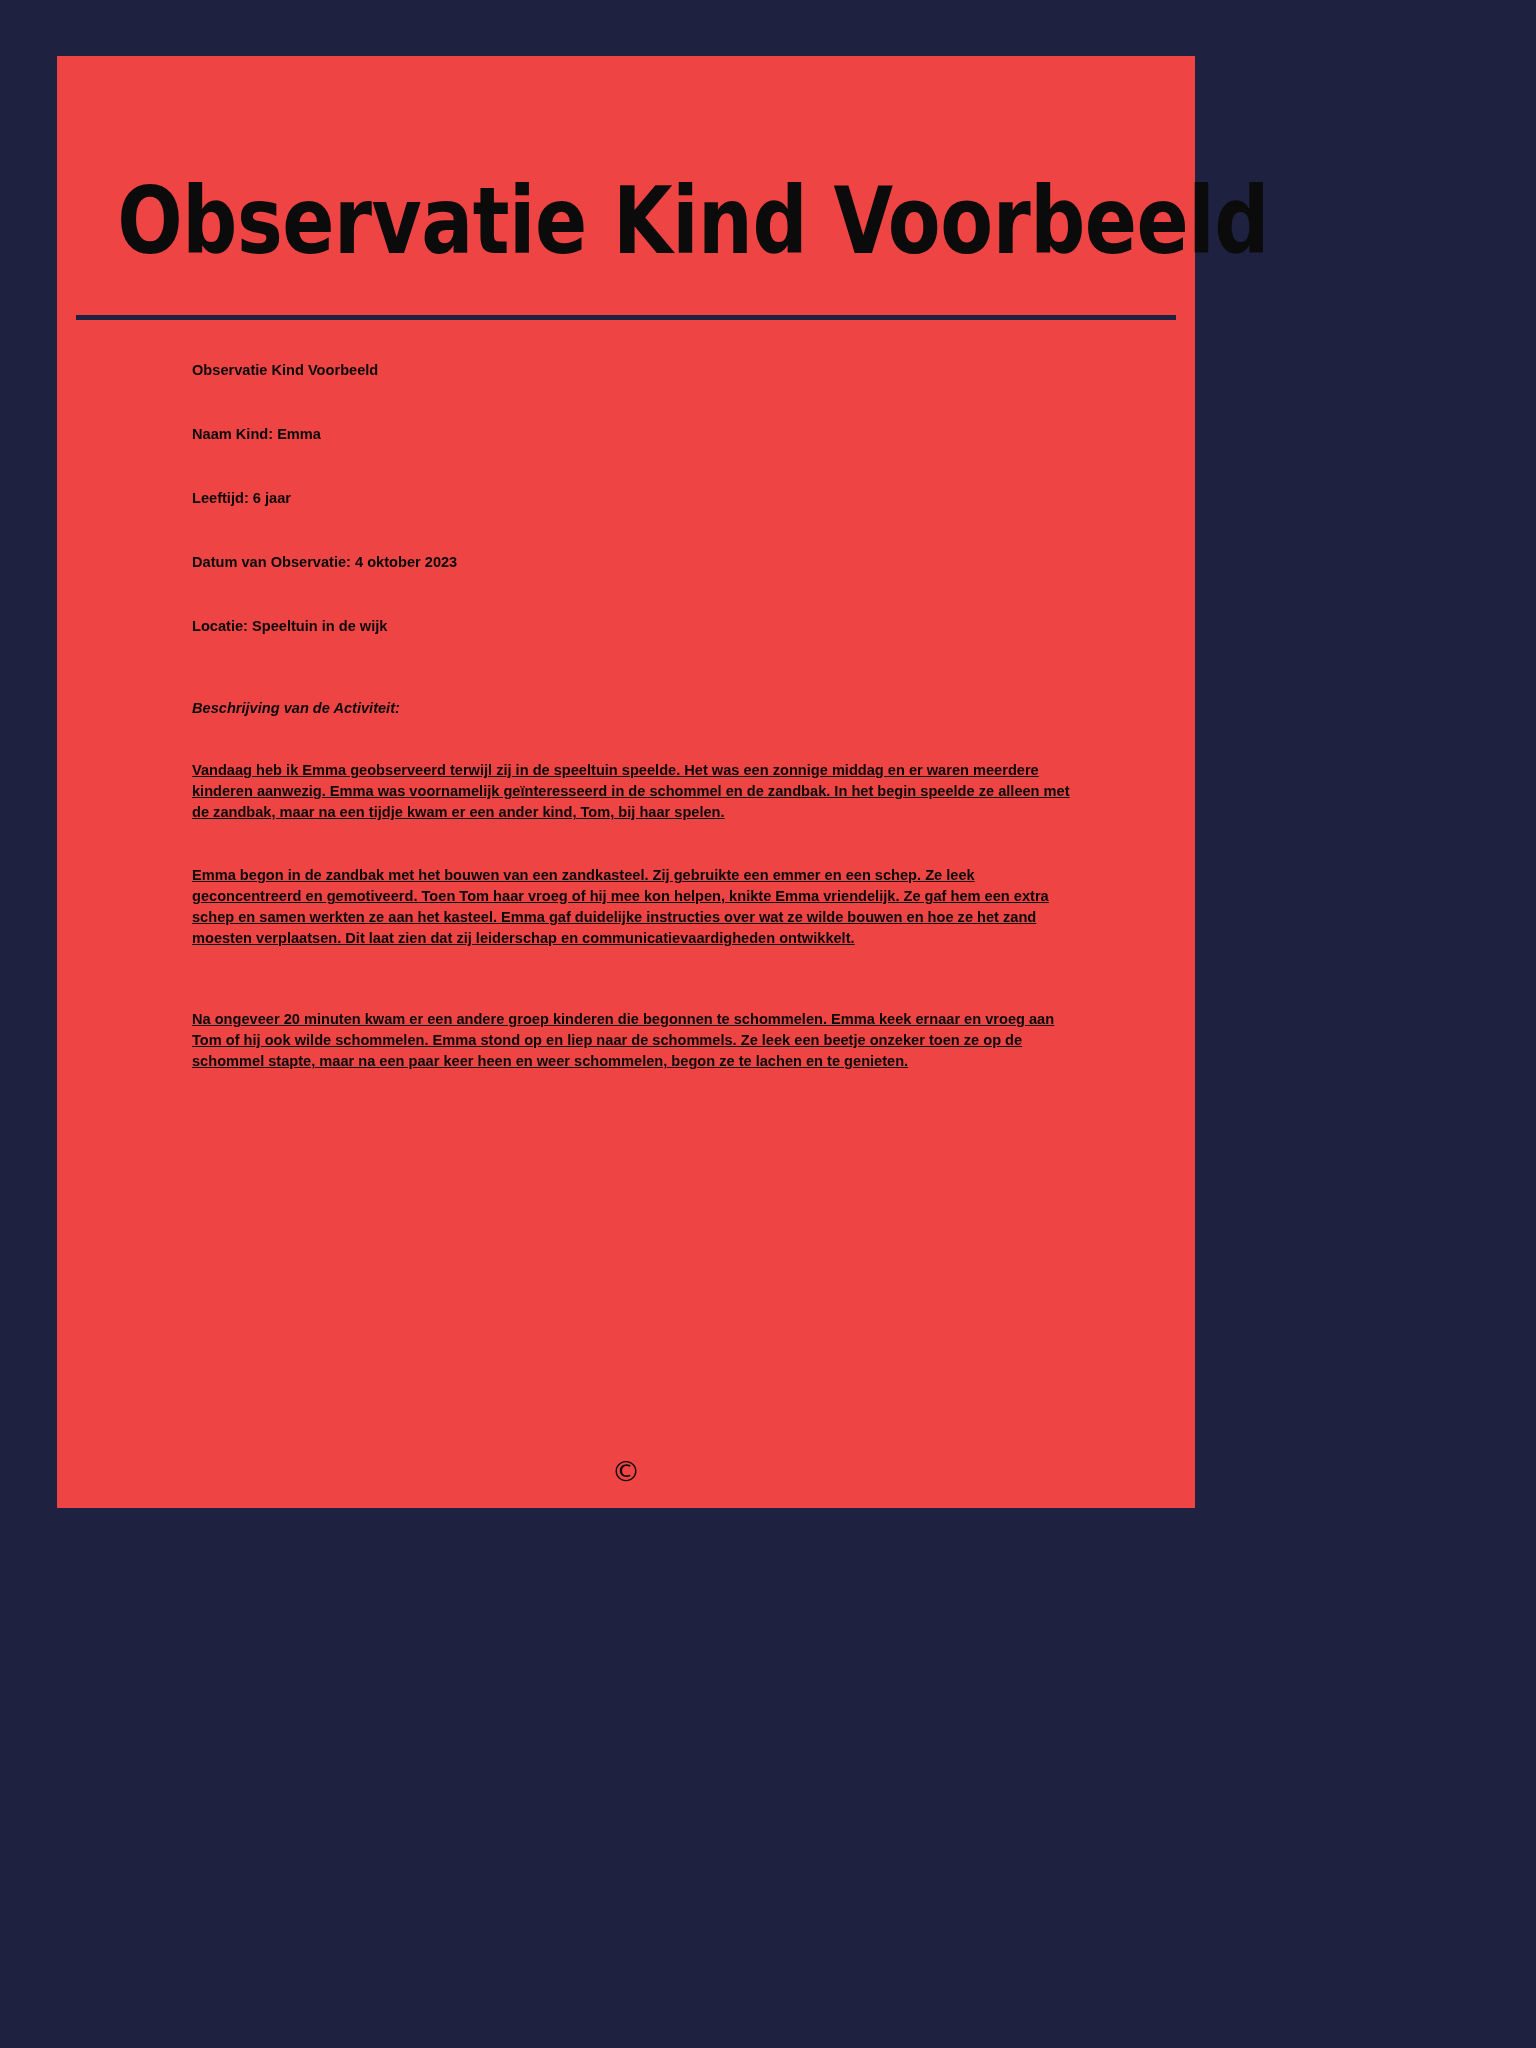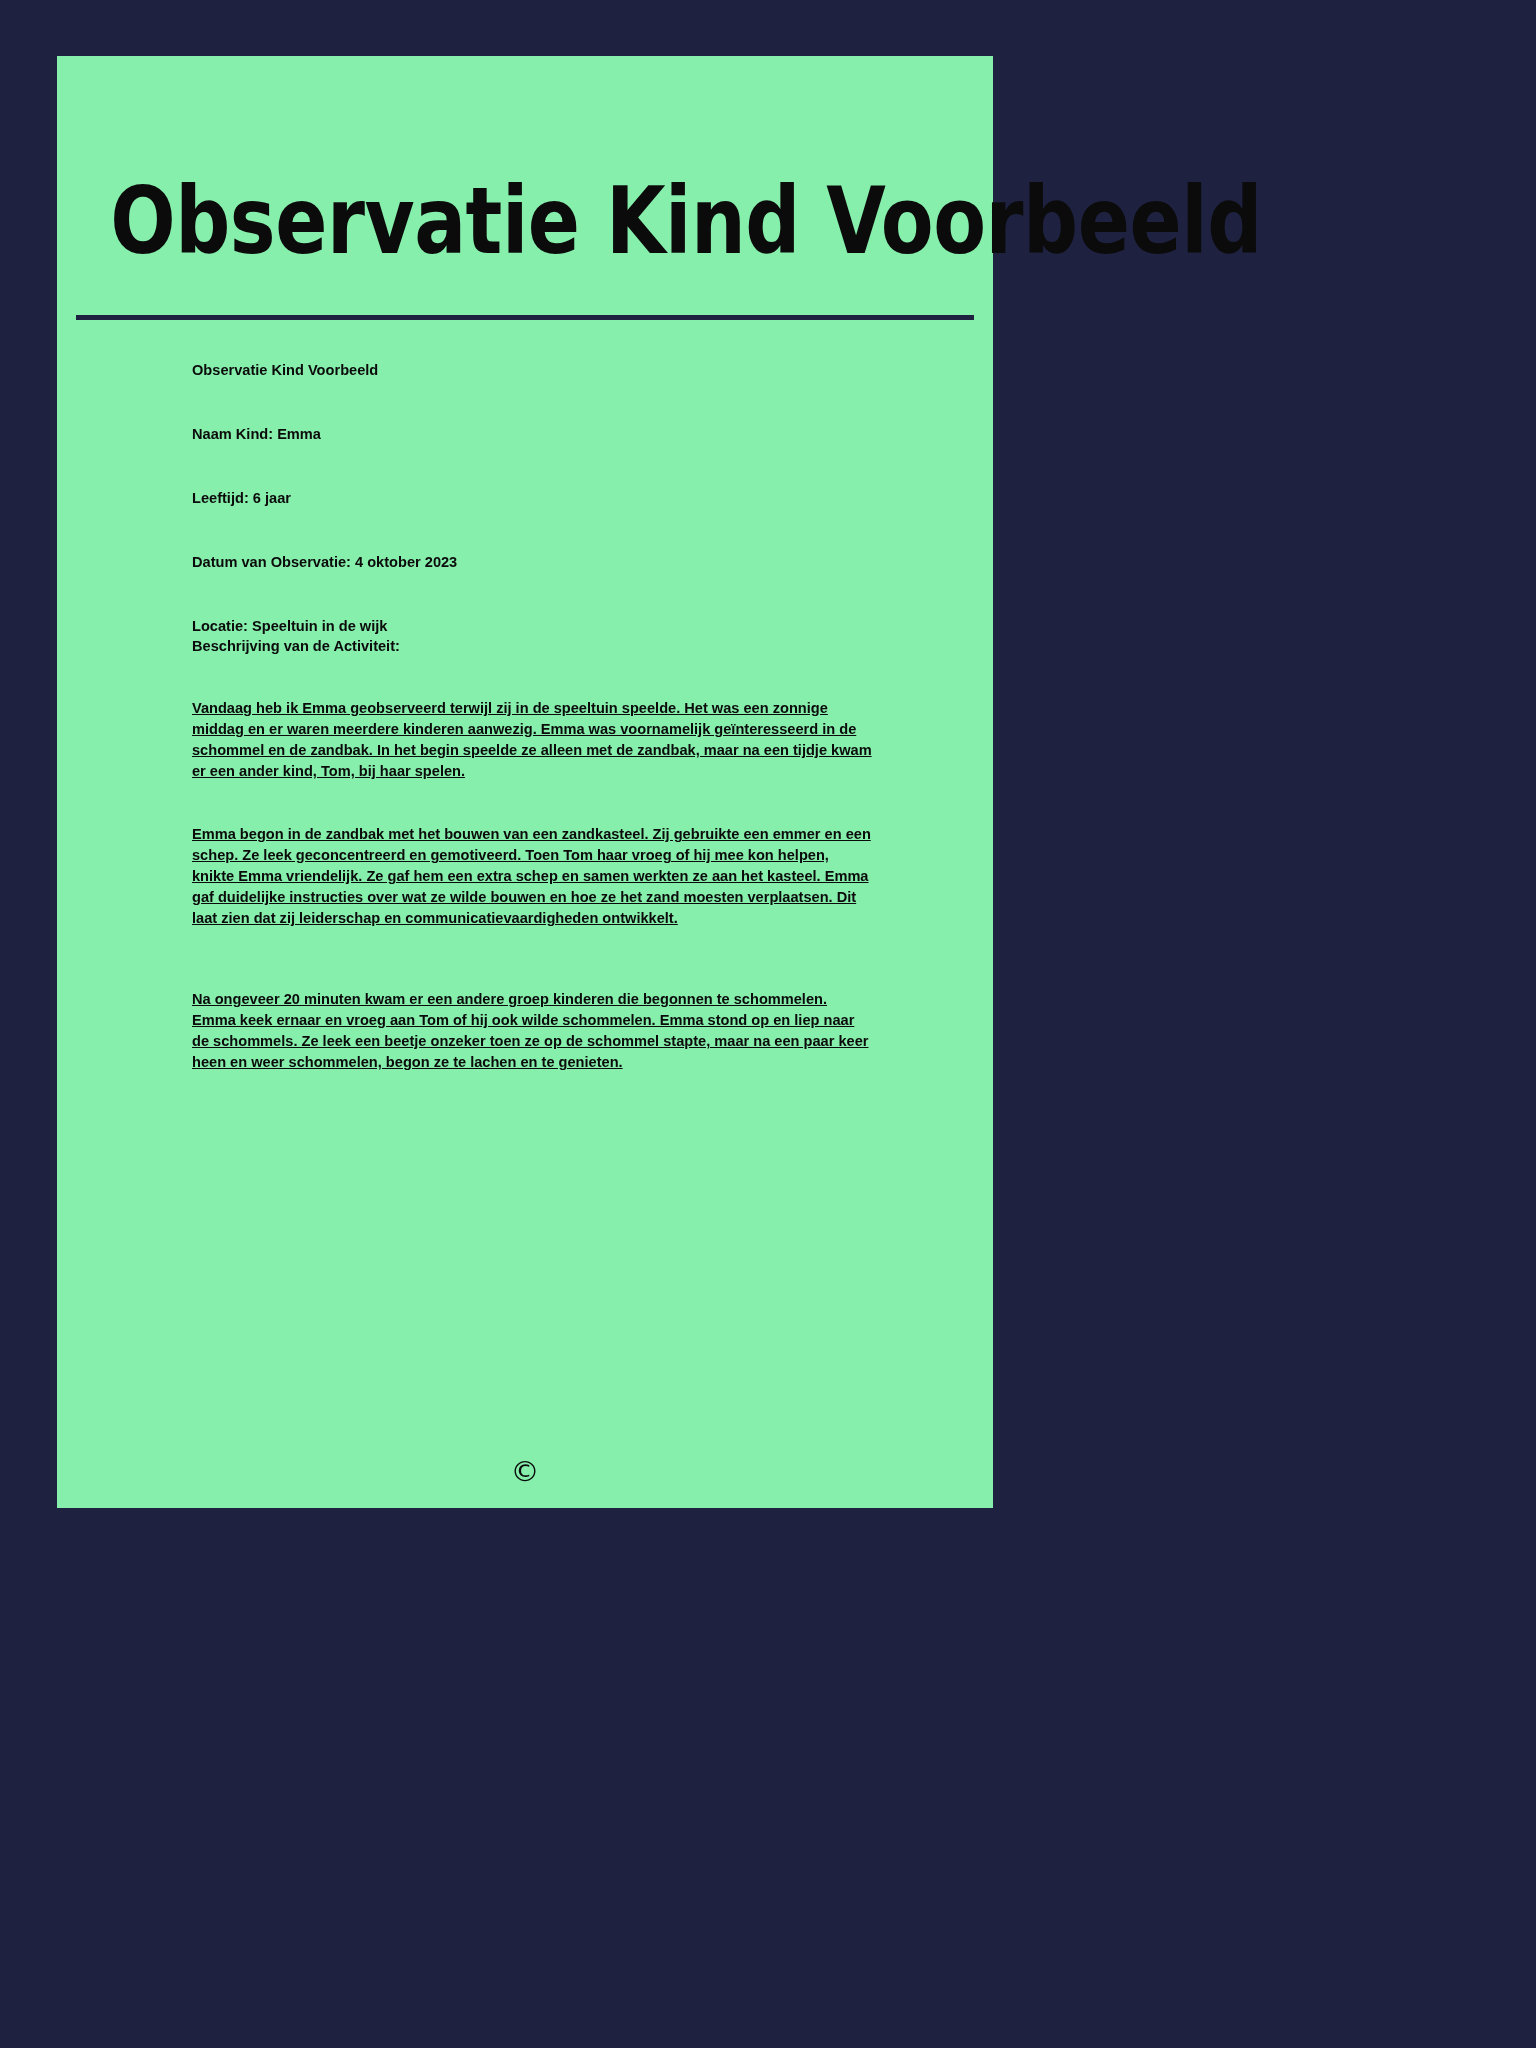--- a/index.html
+++ b/index.html
@@ -10,23 +10,23 @@
     width: 1536px;
     height: 2048px;
     background: #1e2240;
     font-family: "Liberation Sans", sans-serif;
     overflow: hidden;
   }
   .page {
     position: absolute;
     left: 57px;
     top: 56px;
-    width: 936px;
+    width: 1138px;
     height: 1452px;
-    background: #86efac;
+    background: #ef4444;
     box-sizing: border-box;
   }
   .title-wrap {
     padding: 0 22px;
     margin-top: 118px;
   }
   .doc-title {
     font-family: "Liberation Sans Narrow", "DejaVu Sans Condensed", "Liberation Sans", sans-serif;
     font-weight: bold;
     font-size: 92px;
@@ -59,20 +59,22 @@
   .meta-head {
     margin-top: 40px;
   }
   .meta-line {
     margin-top: 44px;
   }
   .meta-line.gap-big {
     margin-top: 62px;
   }
   .section-head {
+    margin-top: 62px;
+    font-style: italic;
   }
   .para {
     margin-top: 42px;
     line-height: 1.44;
     text-decoration: underline;
   }
   .para.gap-big {
     margin-top: 60px;
   }
   .footer-mark {

